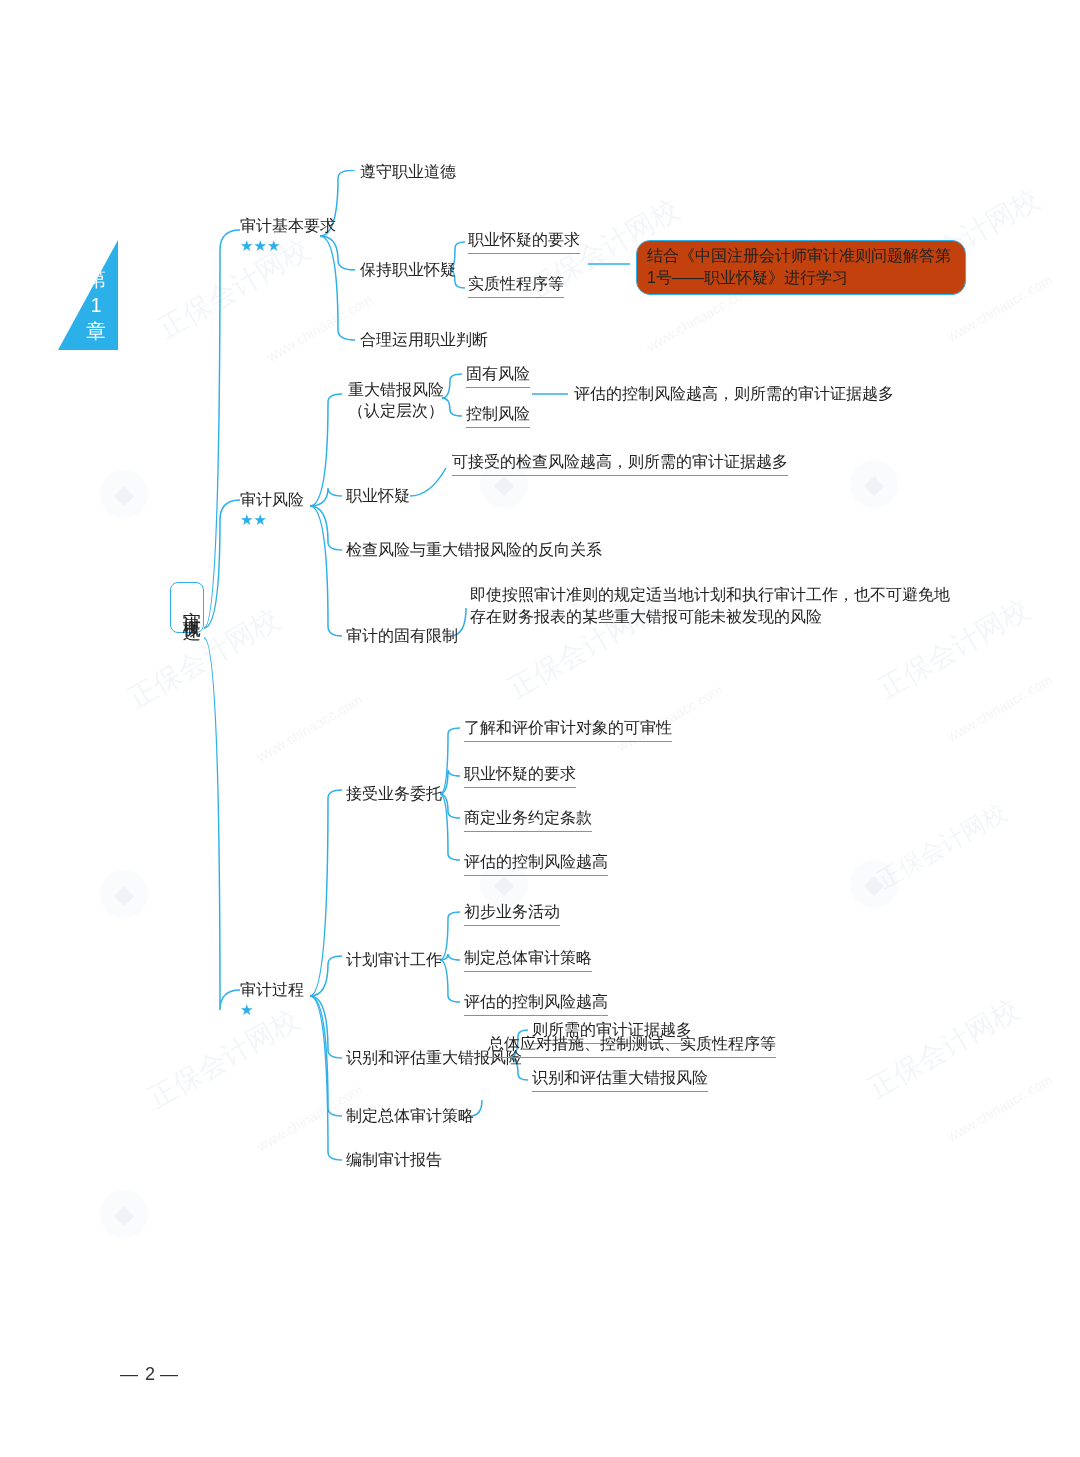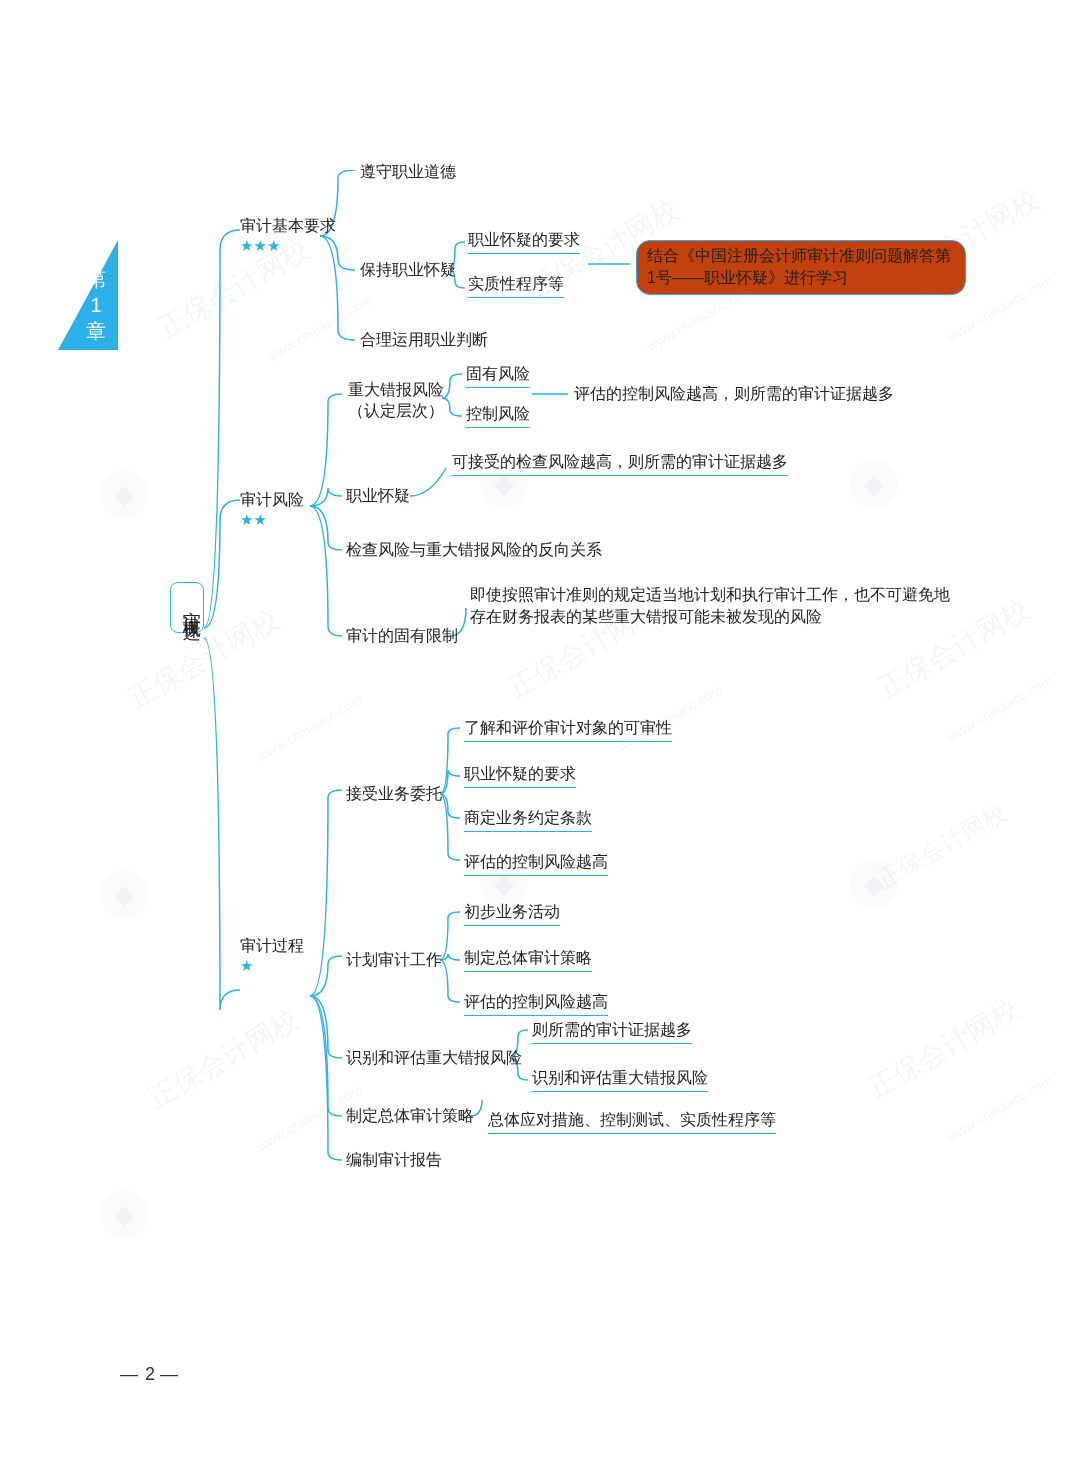--- a/index.html
+++ b/index.html
@@ -224,41 +224,41 @@
   <div class="node" style="left:176px; top:210px; white-space:normal; width:100px; text-align:center; line-height:1.3">重大错报风险（认定层次）</div>
   <div class="node underline" style="left:296px; top:194px">固有风险</div>
   <div class="node underline" style="left:296px; top:234px">控制风险</div>
   <div class="node" style="left:404px; top:214px">评估的控制风险越高，则所需的审计证据越多</div>
   <div class="node" style="left:176px; top:316px">职业怀疑</div>
   <div class="node underline" style="left:282px; top:282px">可接受的检查风险越高，则所需的审计证据越多</div>
   <div class="node" style="left:176px; top:370px">检查风险与重大错报风险的反向关系</div>
   <div class="node" style="left:176px; top:456px">审计的固有限制</div>
   <div class="node" style="left:300px; top:414px; white-space:normal; width:480px; line-height:1.4">即使按照审计准则的规定适当地计划和执行审计工作，也不可避免地存在财务报表的某些重大错报可能未被发现的风险</div>
 
-  <div class="node" style="left:70px; top:766px">
+  <div class="node" style="left:70px; top:810px">
     <span>审计过程</span>
     <span class="stars">★</span>
   </div>
 
   <div class="node" style="left:176px; top:614px">接受业务委托</div>
   <div class="node underline" style="left:294px; top:548px">了解和评价审计对象的可审性</div>
   <div class="node underline" style="left:294px; top:594px">职业怀疑的要求</div>
   <div class="node underline" style="left:294px; top:638px">商定业务约定条款</div>
   <div class="node underline" style="left:294px; top:682px">评估的控制风险越高</div>
 
   <div class="node" style="left:176px; top:780px">计划审计工作</div>
   <div class="node underline" style="left:294px; top:732px">初步业务活动</div>
   <div class="node underline" style="left:294px; top:778px">制定总体审计策略</div>
   <div class="node underline" style="left:294px; top:822px">评估的控制风险越高</div>
 
   <div class="node" style="left:176px; top:878px">识别和评估重大错报风险</div>
   <div class="node underline" style="left:362px; top:850px">则所需的审计证据越多</div>
   <div class="node underline" style="left:362px; top:898px">识别和评估重大错报风险</div>
 
   <div class="node" style="left:176px; top:936px">制定总体审计策略</div>
-  <div class="node underline" style="left:318px; top:940px">总体应对措施、控制测试、实质性程序等</div>
+  <div class="node underline" style="left:318px; top:864px">总体应对措施、控制测试、实质性程序等</div>
 
   <div class="node" style="left:176px; top:980px">编制审计报告</div>
 </div>
 
 <div class="page-num">
   <span class="dash">—</span> <span>2</span> <span class="dash">—</span>
 </div>
 
 </body></html>

